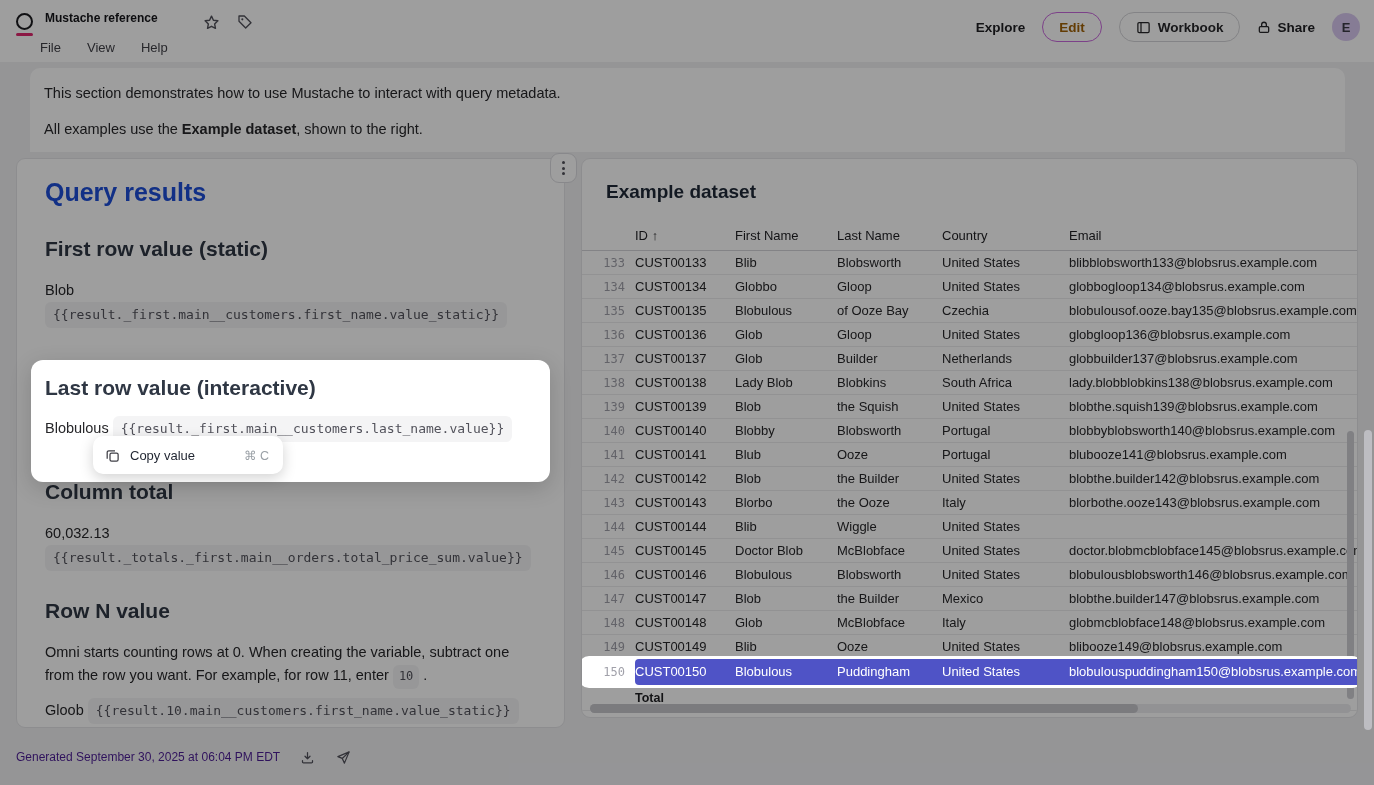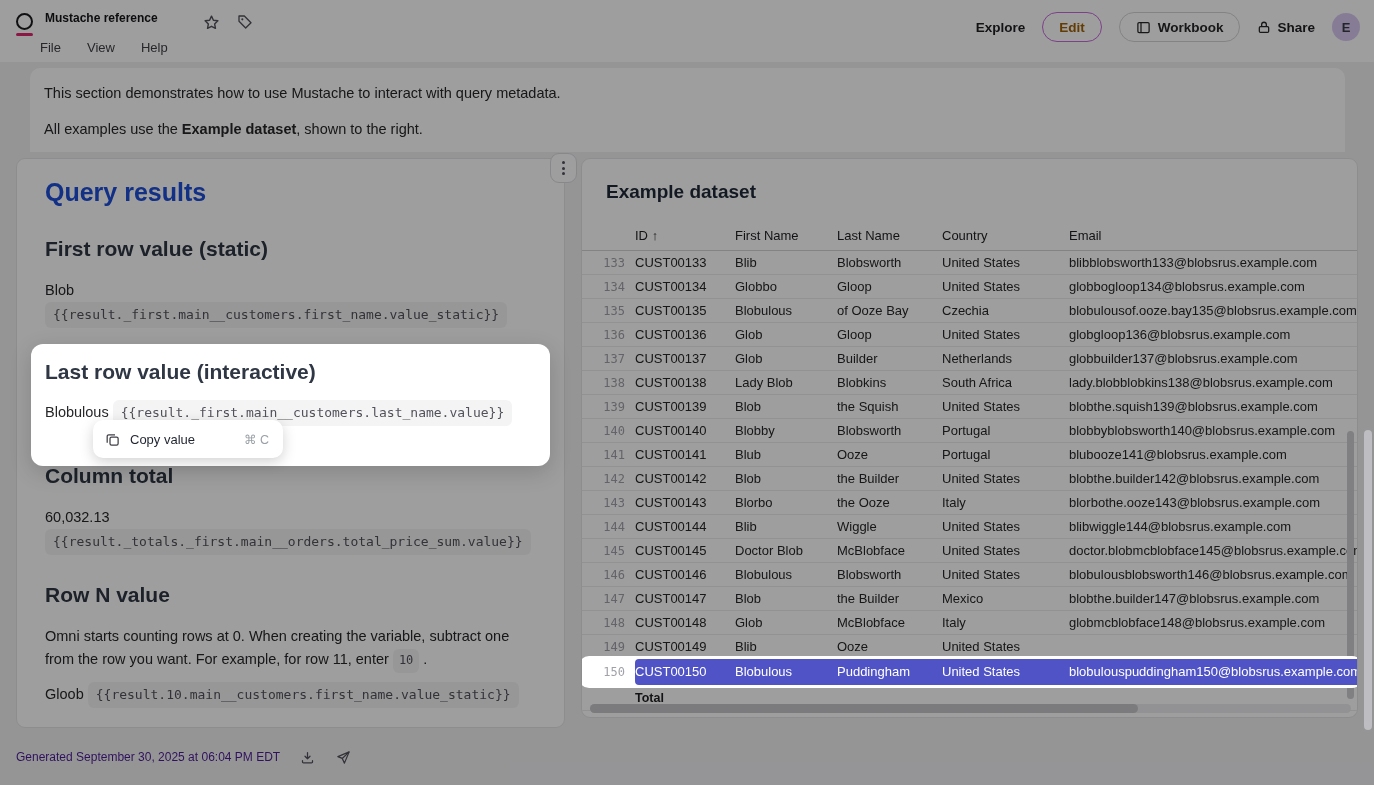--- a/index.html
+++ b/index.html
@@ -38,21 +38,21 @@
   .kebab { position:absolute; left:533px; top:-6px; width:27px; height:30px; background:#fff; border:1px solid #dcdce0; border-radius:9px; display:flex; flex-direction:column; align-items:center; justify-content:center; gap:2.5px; cursor:pointer; }
   .kebab i { width:3px; height:3px; border-radius:50%; background:#52525b; }
   
   h1 { font-size:25px; font-weight:700; color:#1d4ed8; line-height:34px; }
   h2 { font-size:21px; font-weight:700; color:#2f3744; line-height:28px; margin-top:26px; }
   .val-line { font-size:14.5px; line-height:23px; margin-top:16px; color:#27272a; }
   .code { display:inline-block; font-family:"DejaVu Sans Mono", monospace; font-size:13px; color:#52525b; background:#f4f4f5; border-radius:6px; padding:1px 8px 2px; }
   .code.small { font-size:12px; padding:0 6px 1px; }
   .note { font-size:14.5px; line-height:23px; margin-top:16px; color:#27272a; max-width:496px; }
   
-  .spotlight { position:relative; z-index:20; background:#fff; border-radius:12px; margin:16px -14px -16px; padding:14px 14px 40px; box-shadow:0 6px 22px rgba(0,0,0,0.16); }
+  .spotlight { position:relative; z-index:20; background:#fff; border-radius:12px; margin:32px -14px -16px; padding:14px 14px 40px; box-shadow:0 6px 22px rgba(0,0,0,0.16); }
   .spotlight h2 { margin-top:0; }
   .spotlight .val-line { margin-top:14px; }
   .context-menu { position:absolute; left:62px; top:76px; width:190px; height:38px; background:#fff; border-radius:10px; box-shadow:0 4px 14px rgba(0,0,0,0.18); display:flex; align-items:center; padding:0 14px 0 12px; z-index:30; cursor:pointer; }
   .context-menu .cm-label { font-size:13px; font-weight:500; color:#1f2430; margin-left:10px; }
   .context-menu .cm-short { margin-left:auto; font-size:12.5px; color:#9aa0a6; }
   
   .dataset-title { font-size:19px; font-weight:700; color:#1f2937; }
   .table { margin:18px 0 0 -24px; width:777px; font-size:13px; }
   .trow, .thead, .totrow { display:grid; grid-template-columns:45px 100px 102px 105px 127px 1fr; align-items:center; padding-left:8px; }
   .thead { height:30px; color:#1f1f23; border-bottom:1px solid #d4d4d8; }
@@ -285,21 +285,20 @@
         <div class="cell">Italy</div>
         <div class="cell">blorbothe.ooze143@blobsrus.example.com</div>
       </div>
 
       <div class="trow">
         <div class="cell rownum">144</div>
         <div class="cell c-id">CUST00144</div>
         <div class="cell">Blib</div>
         <div class="cell">Wiggle</div>
         <div class="cell">United States</div>
-        <div class="cell">blibwiggle144@blobsrus.example.com</div>
       </div>
 
       <div class="trow">
         <div class="cell rownum">145</div>
         <div class="cell c-id">CUST00145</div>
         <div class="cell">Doctor Blob</div>
         <div class="cell">McBlobface</div>
         <div class="cell">United States</div>
         <div class="cell">doctor.blobmcblobface145@blobsrus.example.com</div>
       </div>
@@ -330,20 +329,21 @@
         <div class="cell">Italy</div>
         <div class="cell">globmcblobface148@blobsrus.example.com</div>
       </div>
 
       <div class="trow">
         <div class="cell rownum">149</div>
         <div class="cell c-id">CUST00149</div>
         <div class="cell">Blib</div>
         <div class="cell">Ooze</div>
         <div class="cell">United States</div>
+        <div class="cell">blibooze149@blobsrus.example.com</div>
       </div>
 
       <div class="trow selected">
         <div class="cell rownum">150</div>
         <div class="cell c-id">CUST00150</div>
         <div class="cell">Blobulous</div>
         <div class="cell">Puddingham</div>
         <div class="cell">United States</div>
         <div class="cell">blobulouspuddingham150@blobsrus.example.com</div>
       </div>

